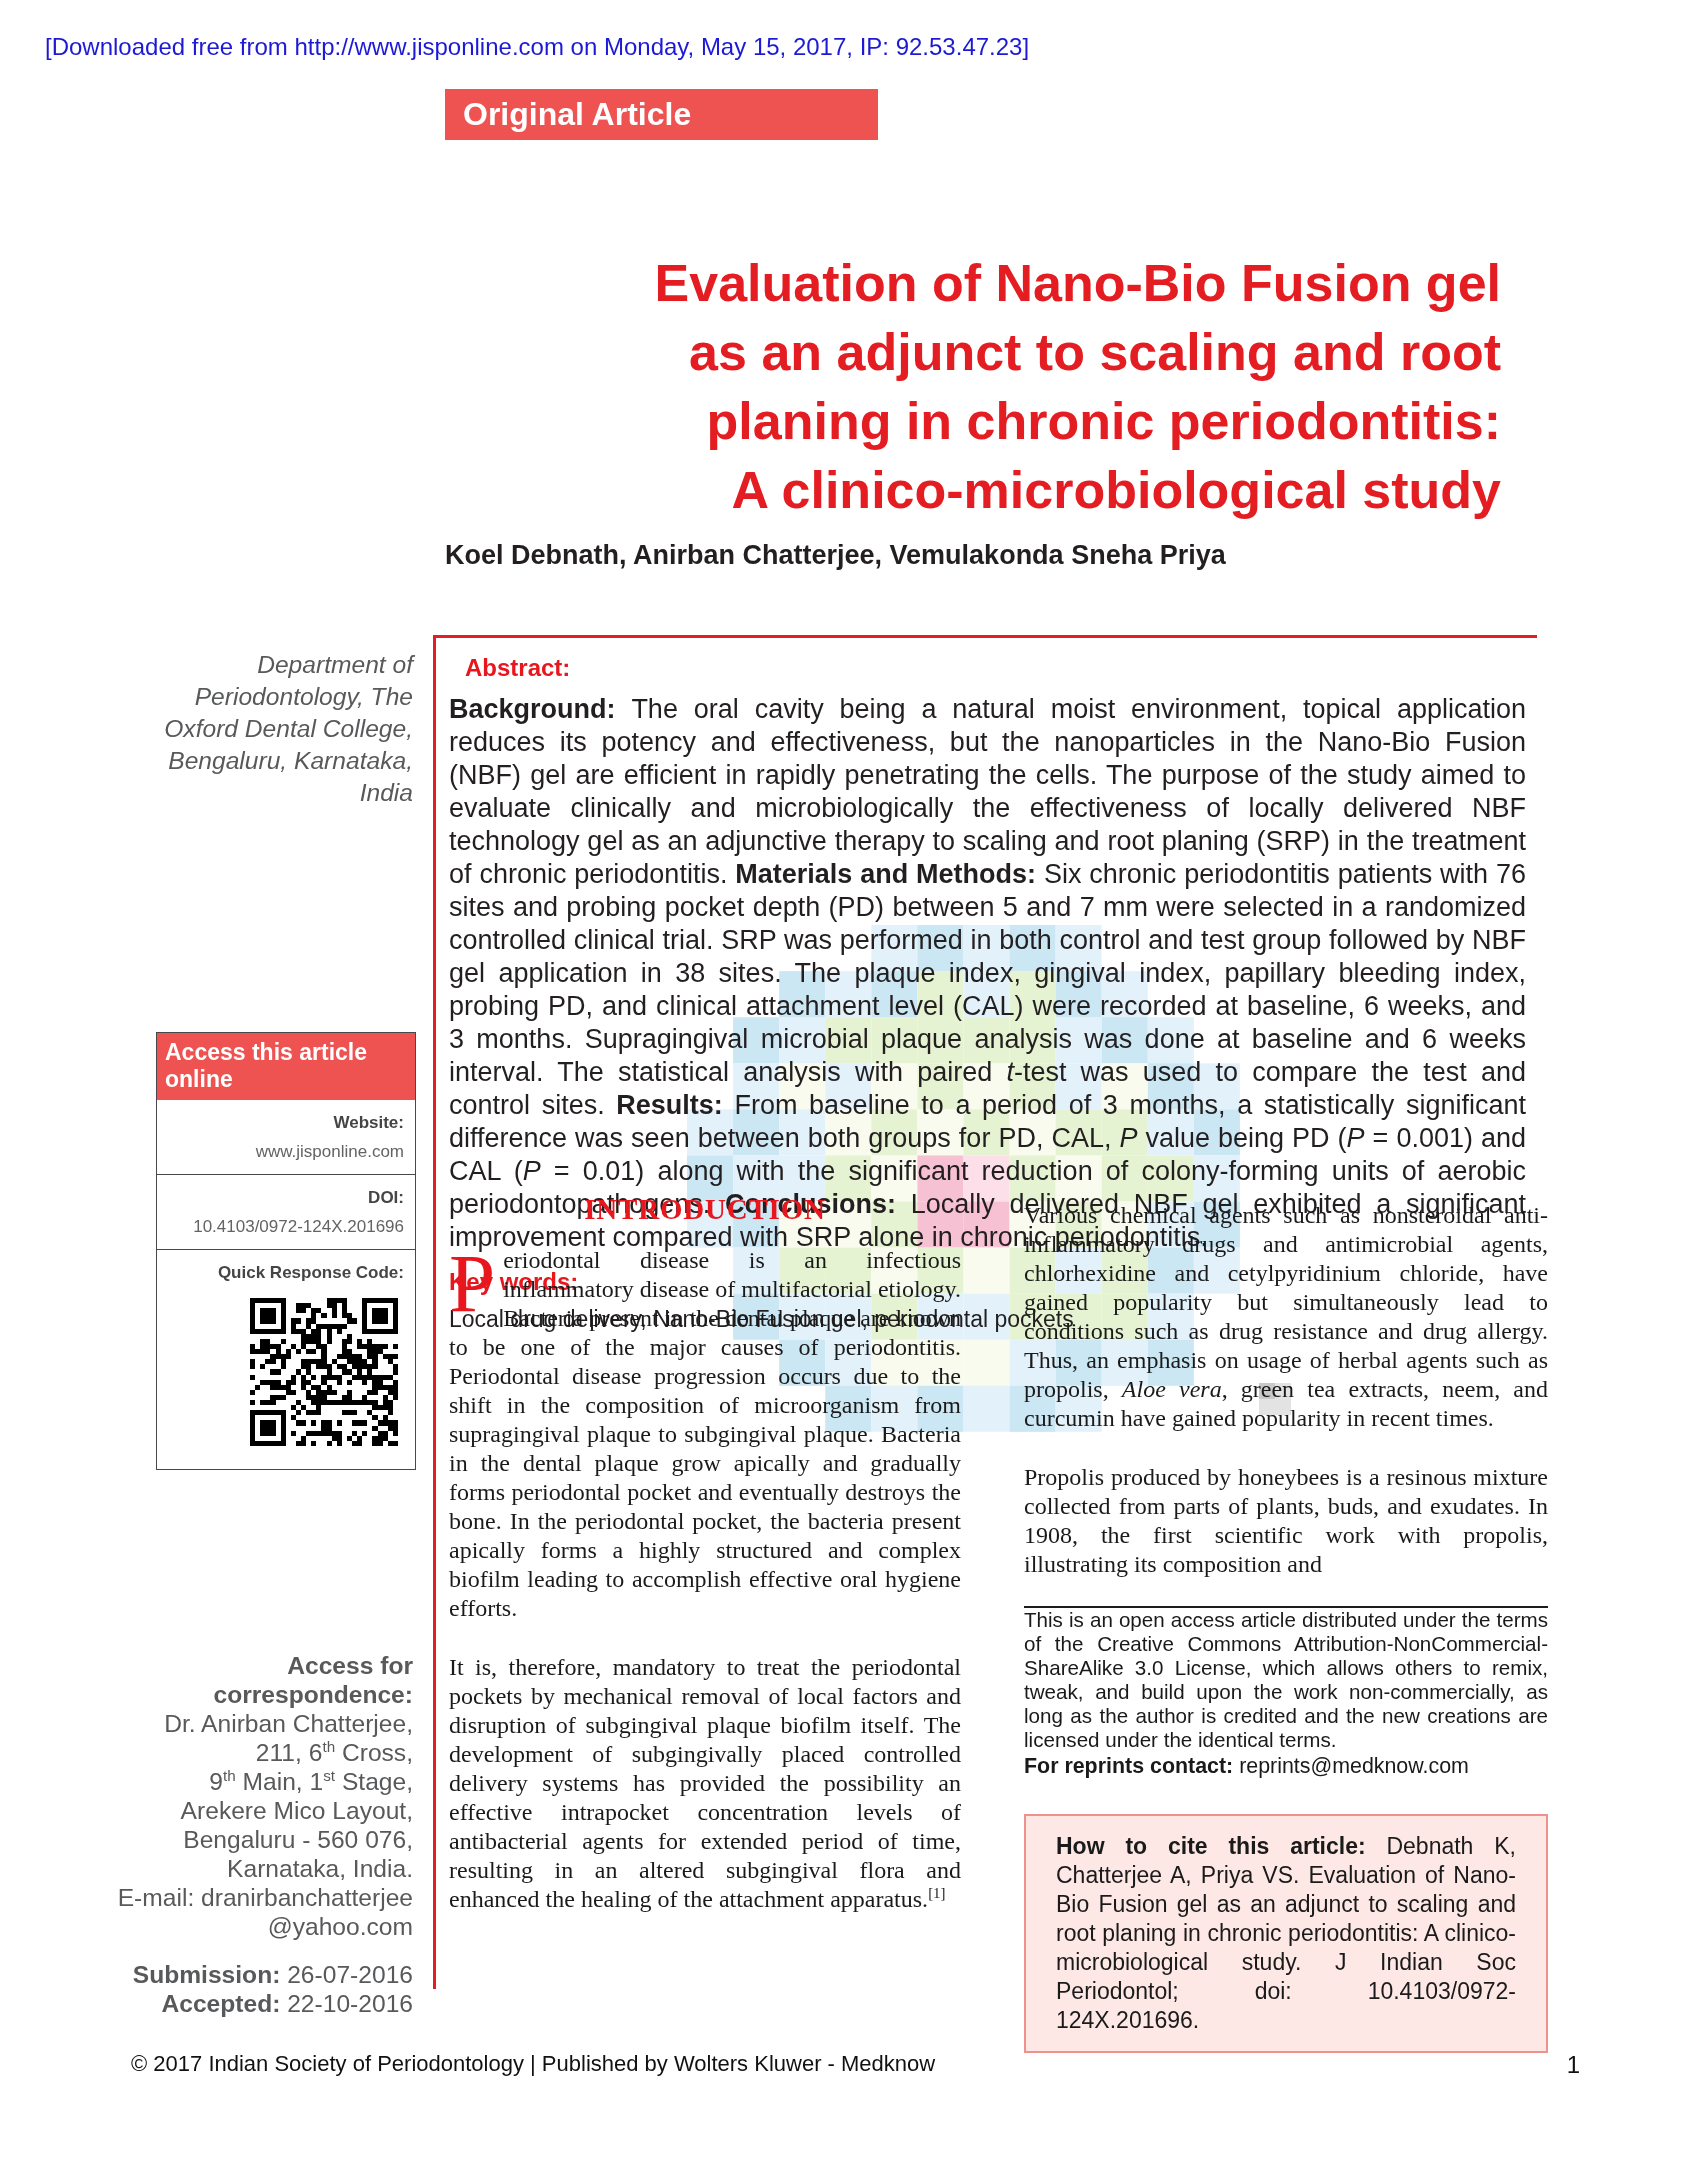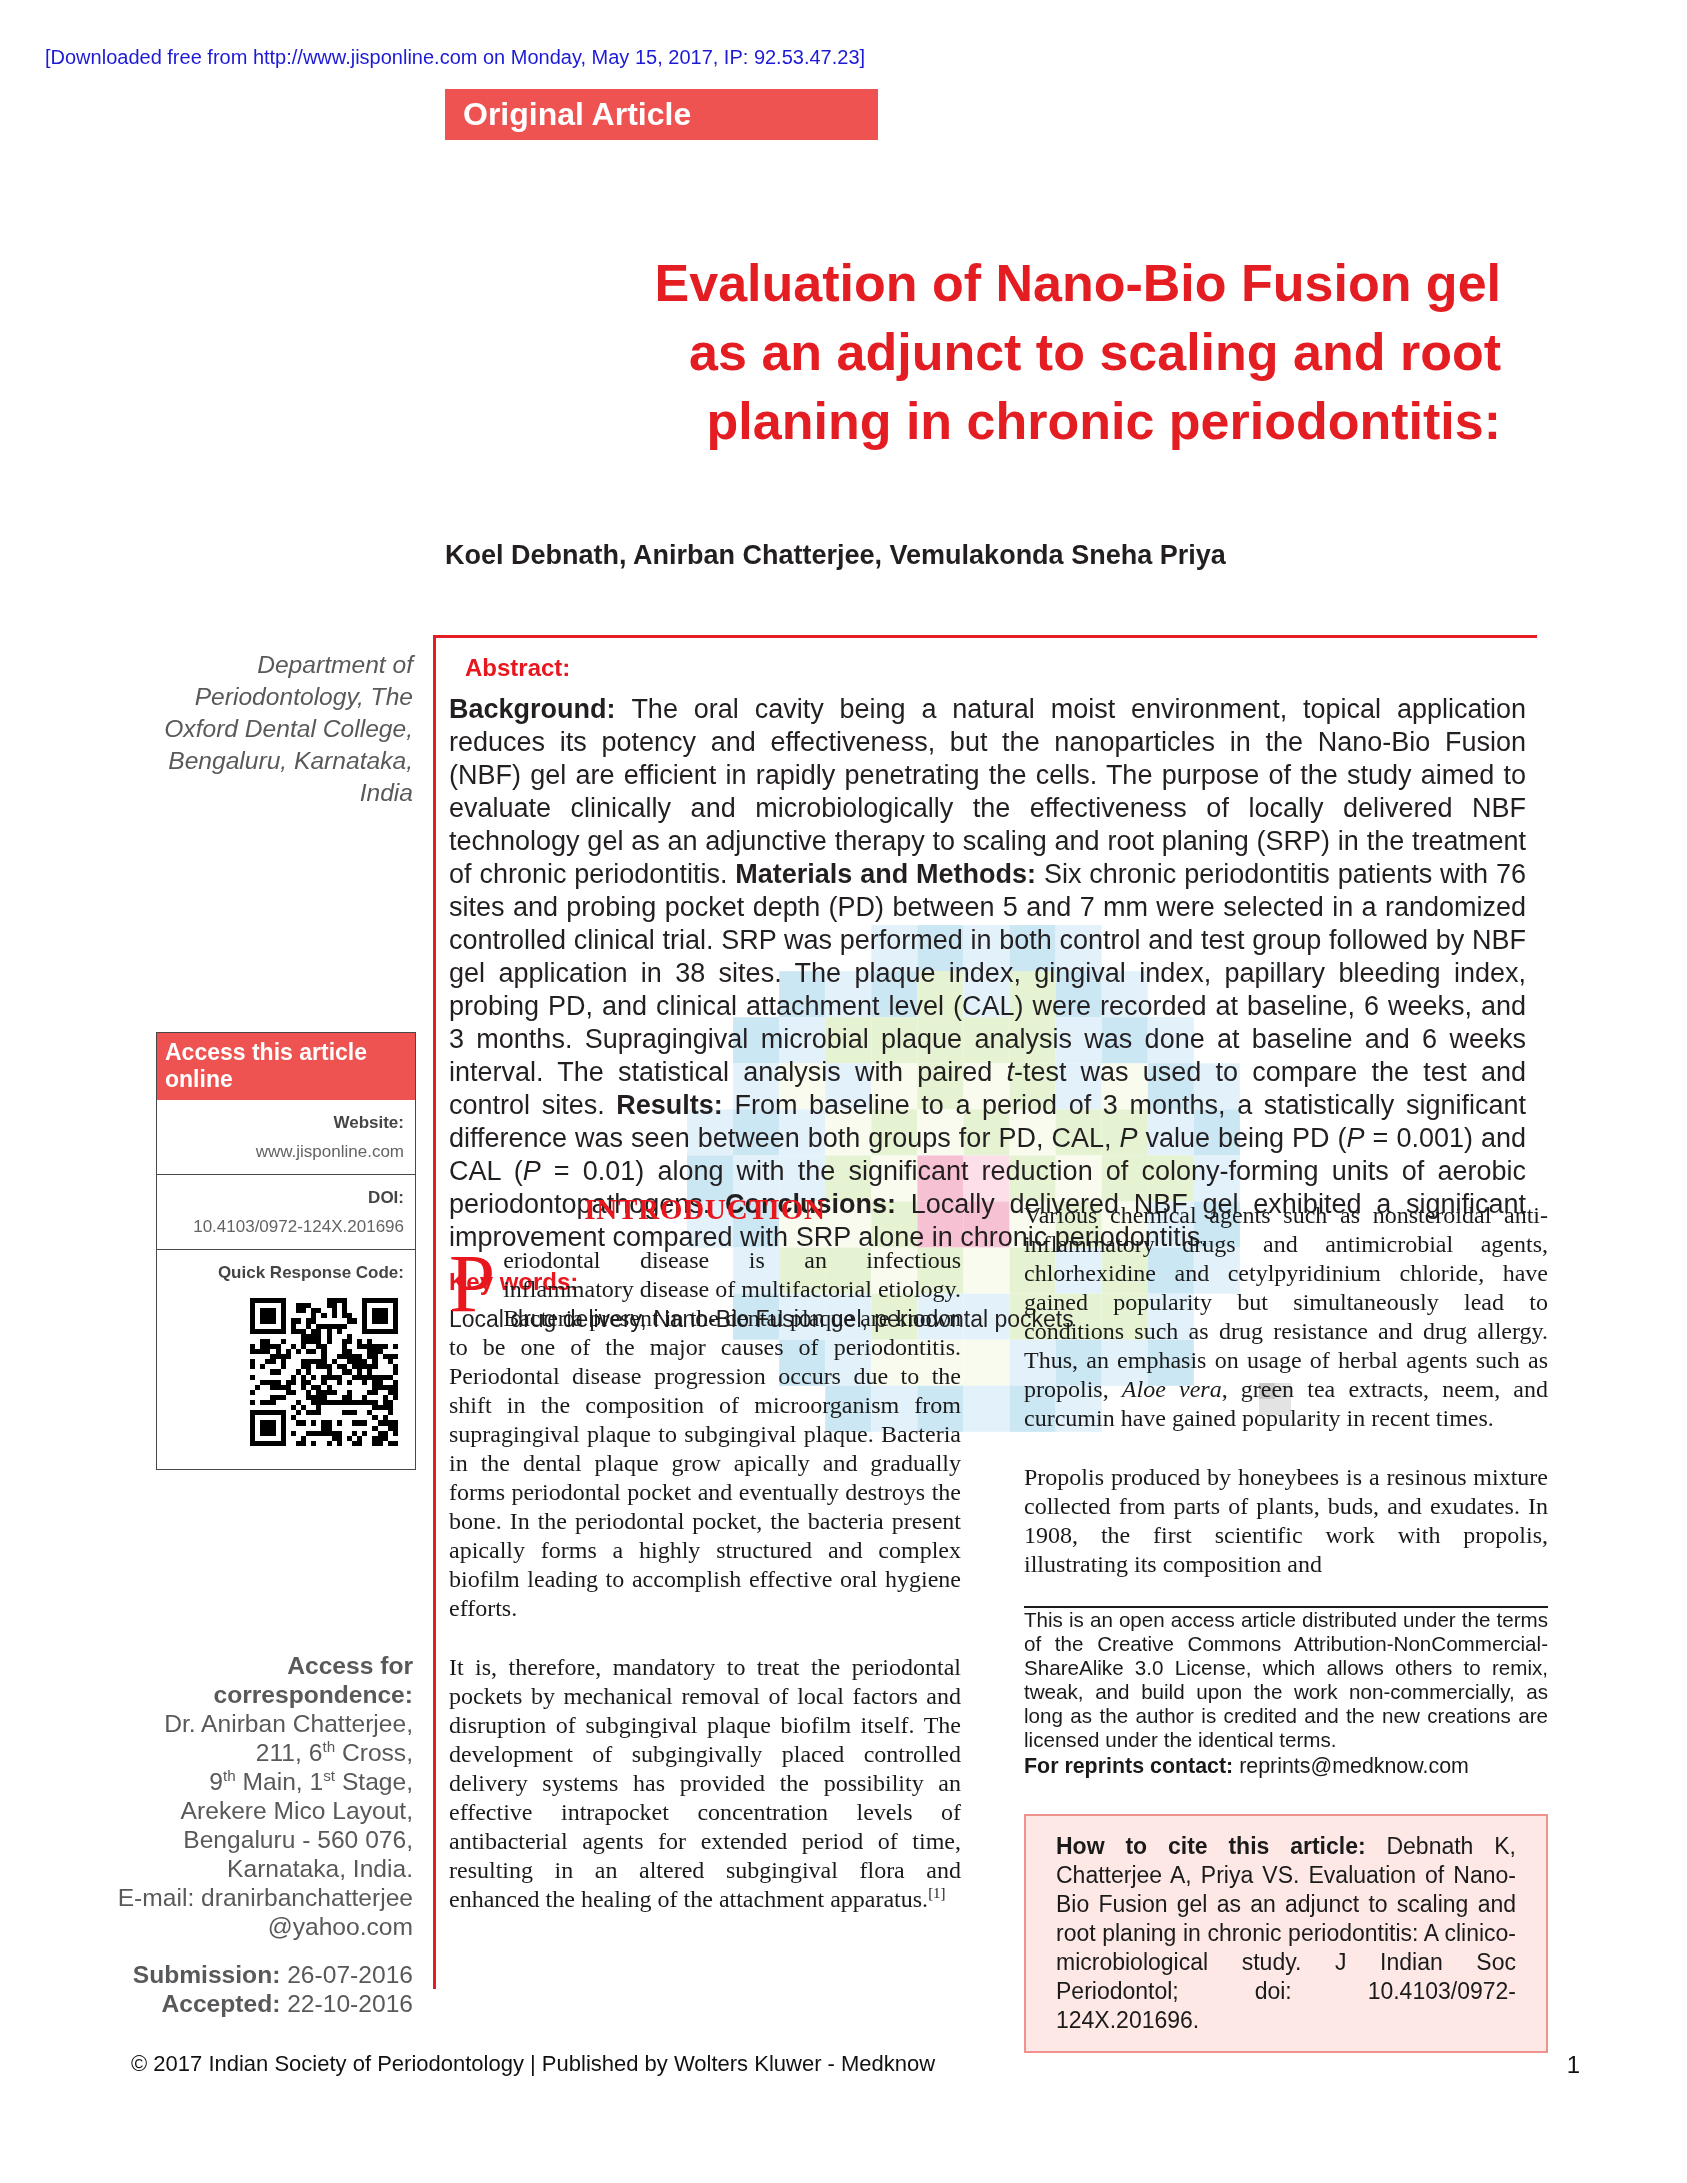--- a/index.html
+++ b/index.html
@@ -2,21 +2,21 @@
 <html style="--notice-blue: #1d1ad6; --banner-red: #ee5351; --title-red: #e41d22; --accent-red: #e8161d; --rule-red: #e31e24; --sidebar-gray: #58595b; --cite-bg: #fde8e6; --cite-border: #ef918d;font-size:12.7px"><head>
 <meta charset="utf-8">
 <style>
   html,body{margin:0;padding:0;background:#ffffff;}
   .page{position:relative;width:1687px;height:2183px;background:#fff;overflow:hidden;
         font-family:"Liberation Sans",sans-serif;color:#231f20;}
   .abs{position:absolute;}
   .z1{z-index:2;}
 
   
-  .dl-notice{left:45px;top:46px;font-size:20px;color:var(--notice-blue,#1d1ad6);white-space:nowrap;text-align:right;}
+  .dl-notice{left:45px;top:33px;font-size:24px;color:var(--notice-blue,#1d1ad6);white-space:nowrap;text-align:right;}
 
   
   .banner{left:445px;top:89px;width:433px;height:51px;background:var(--banner-red,#ee5351);
           color:#fff;font-weight:bold;font-size:32px;line-height:51px;padding-left:18px;box-sizing:border-box;}
 
   
   .title{left:445px;top:249px;width:1056px;color:var(--title-red,#e41d22);
          font-weight:bold;font-size:52px;line-height:69px;text-align:right;}
   .authors{left:445px;top:540px;width:1080px;font-weight:bold;font-size:27px;}
 
@@ -194,20 +194,21 @@
     </div>
 
   <div class="abs z1 dl-notice">[Downloaded free from http://www.jisponline.com on Monday, May 15, 2017, IP: 92.53.47.23]</div>
 
   <div class="abs z1 banner">Original Article</div>
 
   <div class="abs z1 title">
       <div>Evaluation of Nano-Bio Fusion gel</div>
       <div>as an adjunct to scaling and root</div>
       <div>planing in chronic periodontitis:</div>
+      <div>A clinico-microbiological study</div>
     </div>
   <div class="abs z1 authors">Koel Debnath, Anirban Chatterjee, Vemulakonda Sneha Priya</div>
 
   <div class="abs z1 affiliation">
       <div>Department of</div>
       <div>Periodontology, The</div>
       <div>Oxford Dental College,</div>
       <div>Bengaluru, Karnataka,</div>
       <div>India</div>
     </div>

